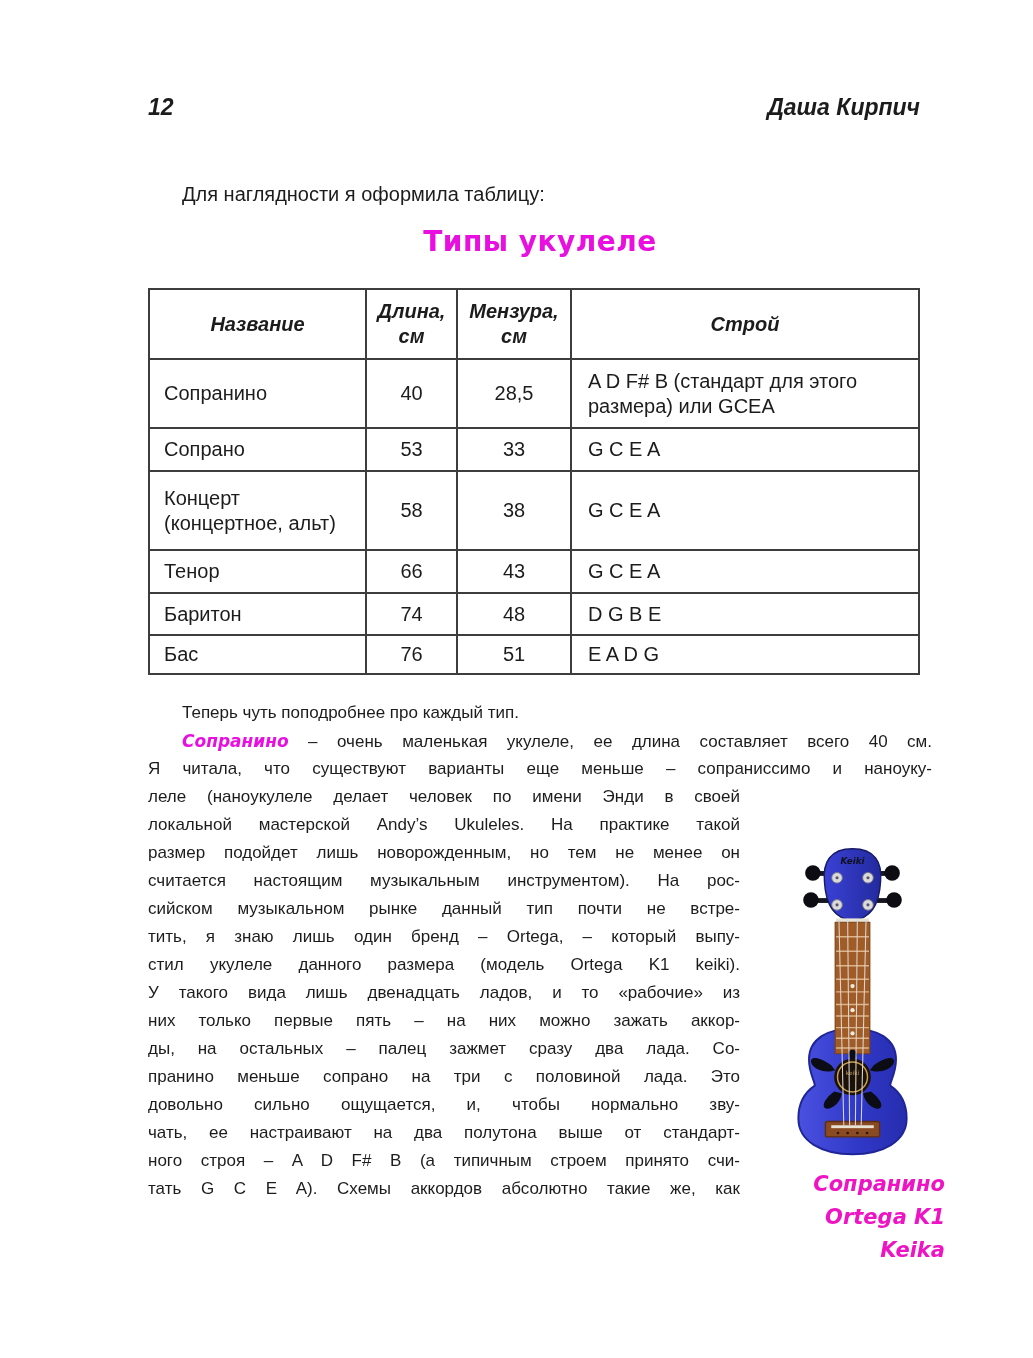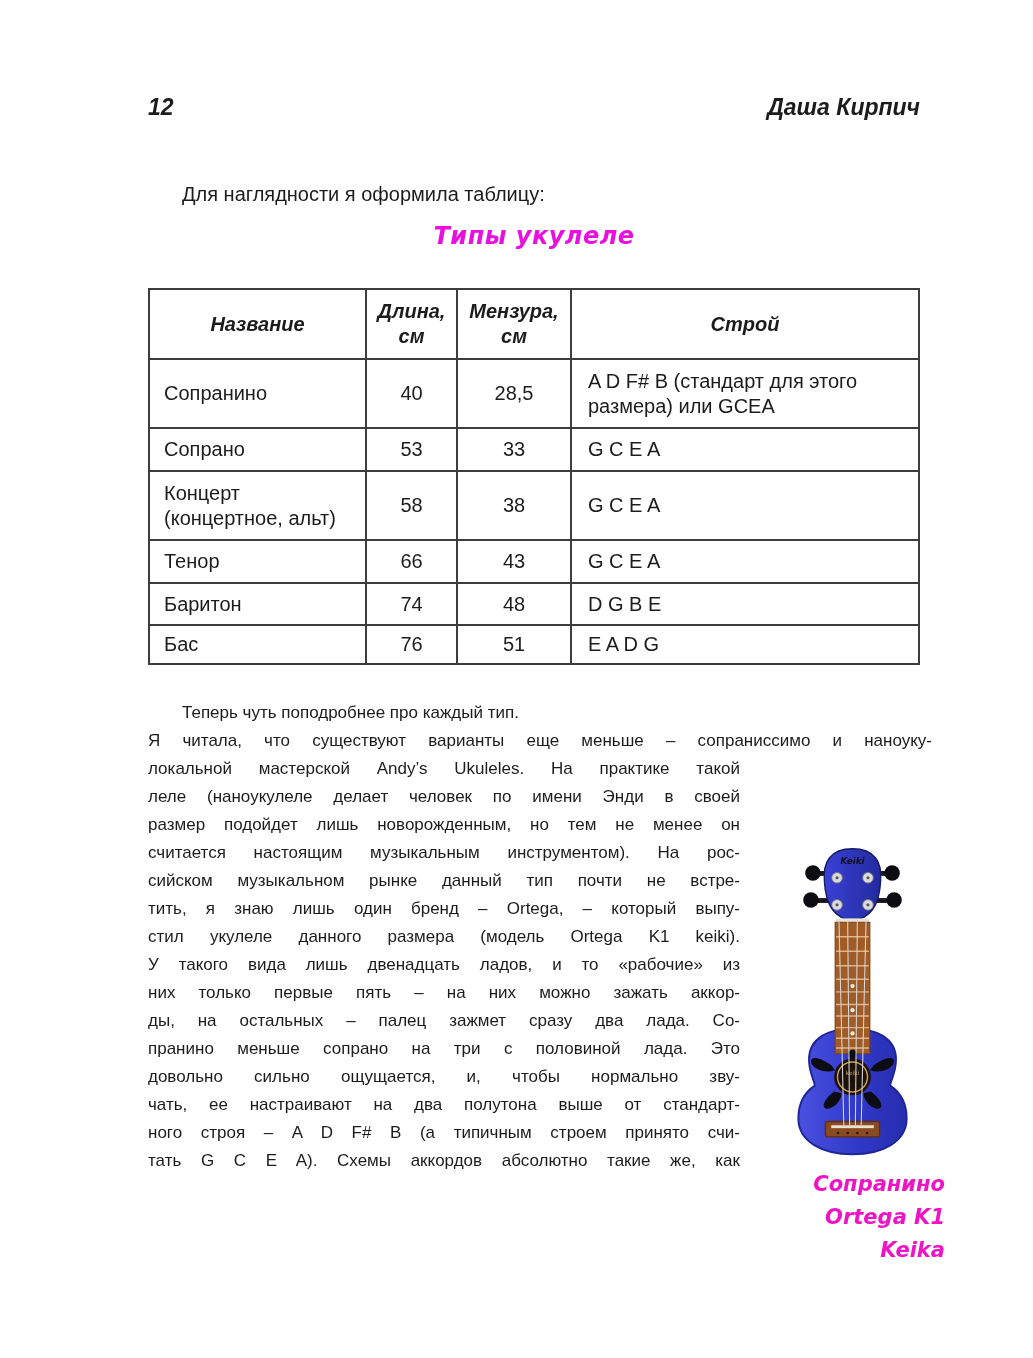--- a/index.html
+++ b/index.html
@@ -20,22 +20,22 @@
   }
 
   
   .intro {
     position:absolute; top:160px; left:148px; width:784px;
     font-size:20px; text-indent:34px; line-height:28px;
   }
 
   
   .title {
-    position:absolute; top:206px; left:142px; width:784px;
-    text-align:center; font-size:24px; font-weight:bold; font-style:italic;
+    position:absolute; top:206px; left:148px; width:784px;
+    text-align:center; font-size:28px; font-weight:bold; 
     letter-spacing:.5px; color:var(--accent);
     font-family:"DejaVu Sans", sans-serif;
   }
 
   
   table.uke {
     position:absolute; top:288px; left:148px; width:770px;
     border-collapse:collapse; font-size:20px; table-layout:fixed;
   }
   table.uke th, table.uke td {
@@ -43,21 +43,21 @@
   }
   table.uke th {
     font-style:italic; font-weight:bold; text-align:center; padding:4px 4px;
   }
   td.c-name  { text-align:left;  padding:6px 10px 6px 14px; white-space:pre-line; }
   td.c-num   { text-align:center; padding:4px 4px; }
   td.c-tune  { text-align:left;  padding:6px 12px 6px 16px; white-space:pre-line; }
   thead tr { height:70px; }
   tbody tr:nth-child(1){ height:69px; }
   tbody tr:nth-child(2){ height:43px;padding-left:42px; }
-  tbody tr:nth-child(3){ height:69px; }
+  tbody tr:nth-child(3){ height:79px; }
   tbody tr:nth-child(4){ height:43px; }
   tbody tr:nth-child(5){ height:42px; }
   tbody tr:nth-child(6){ height:36px; }
 
   
   .bodytext { position:absolute; top:699px; left:148px; width:784px; font-size:17px; }
   .line   { margin:0; height:28px; line-height:28px; overflow:hidden; }
   .jline  { text-align:justify; }
   .jline::after { content:""; display:inline-block; width:100%; height:0; vertical-align:top; }
   .indent { text-indent:34px; }
@@ -142,24 +142,25 @@
         <td class="c-name">Бас</td>
         <td class="c-num">76</td>
         <td class="c-num">51</td>
         <td class="c-tune">E A D G</td>
       </tr>
     </tbody>
   </table>
 
   <section class="bodytext">
     <p class="line indent">Теперь чуть поподробнее про каждый тип.</p>
+    <p class="line jline indent"><span class="lead">Сопранино</span><span> – очень маленькая укулеле, ее длина составляет всего 40 см.</span></p>
     <p class="line jline">Я читала, что существуют варианты еще меньше – сопраниссимо и наноуку-</p>
     <div class="narrow">
+      <p class="line jline">леле (наноукулеле делает человек по имени Энди в своей</p>
       <p class="line jline">локальной мастерской Andy’s Ukuleles. На практике такой</p>
-      <p class="line jline">леле (наноукулеле делает человек по имени Энди в своей</p>
       <p class="line jline">размер подойдет лишь новорожденным, но тем не менее он</p>
       <p class="line jline">считается настоящим музыкальным инструментом). На рос-</p>
       <p class="line jline">сийском музыкальном рынке данный тип почти не встре-</p>
       <p class="line jline">тить, я знаю лишь один бренд – Ortega, – который выпу-</p>
       <p class="line jline">стил укулеле данного размера (модель Ortega K1 keiki).</p>
       <p class="line jline">У такого вида лишь двенадцать ладов, и то «рабочие» из</p>
       <p class="line jline">них только первые пять – на них можно зажать аккор-</p>
       <p class="line jline">ды, на остальных – палец зажмет сразу два лада. Со-</p>
       <p class="line jline">пранино меньше сопрано на три с половиной лада. Это</p>
       <p class="line jline">довольно сильно ощущается, и, чтобы нормально зву-</p>

